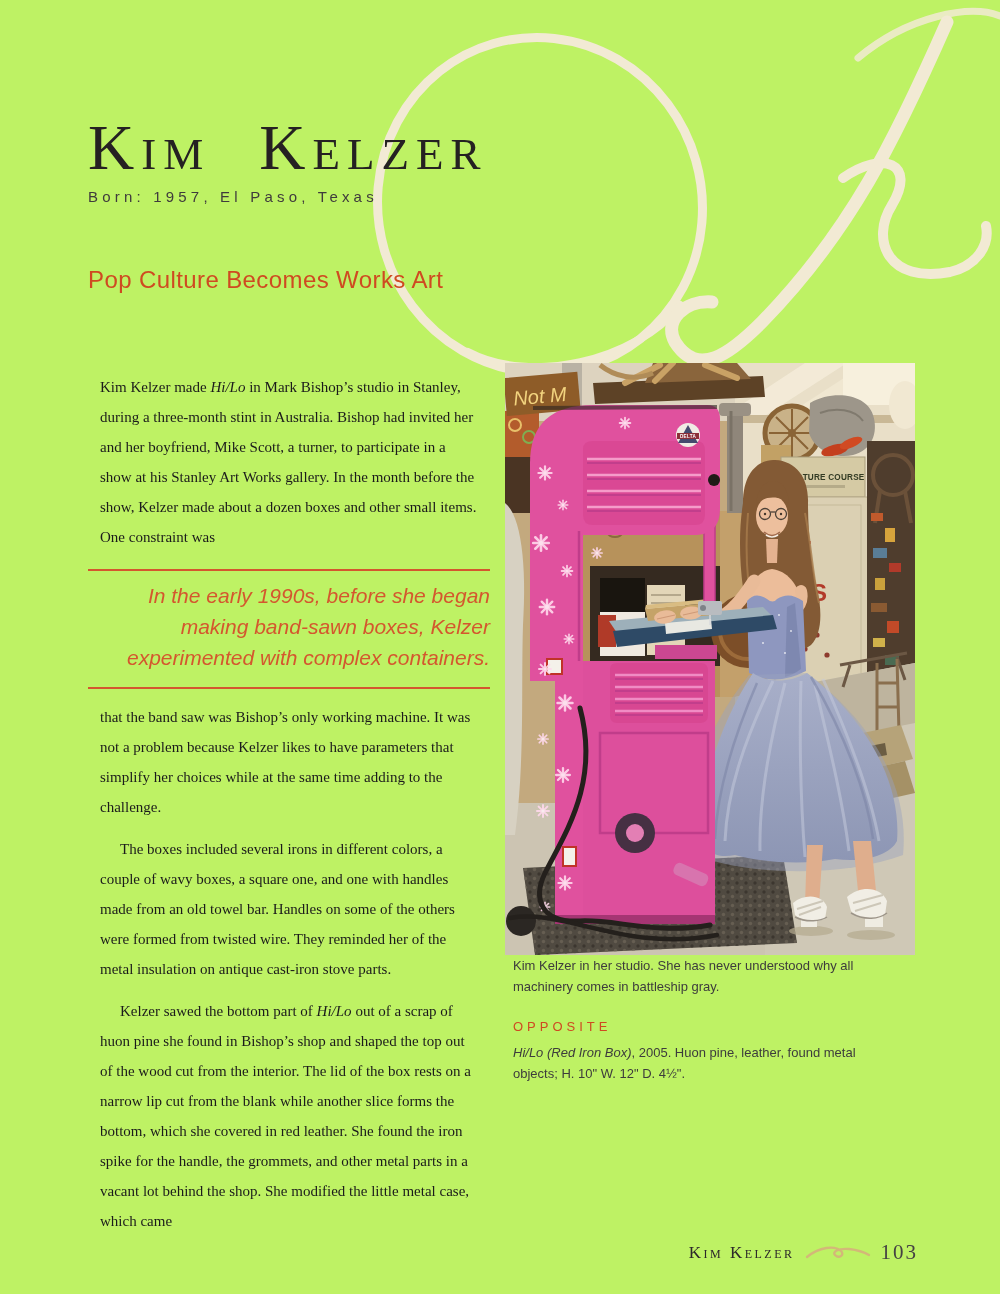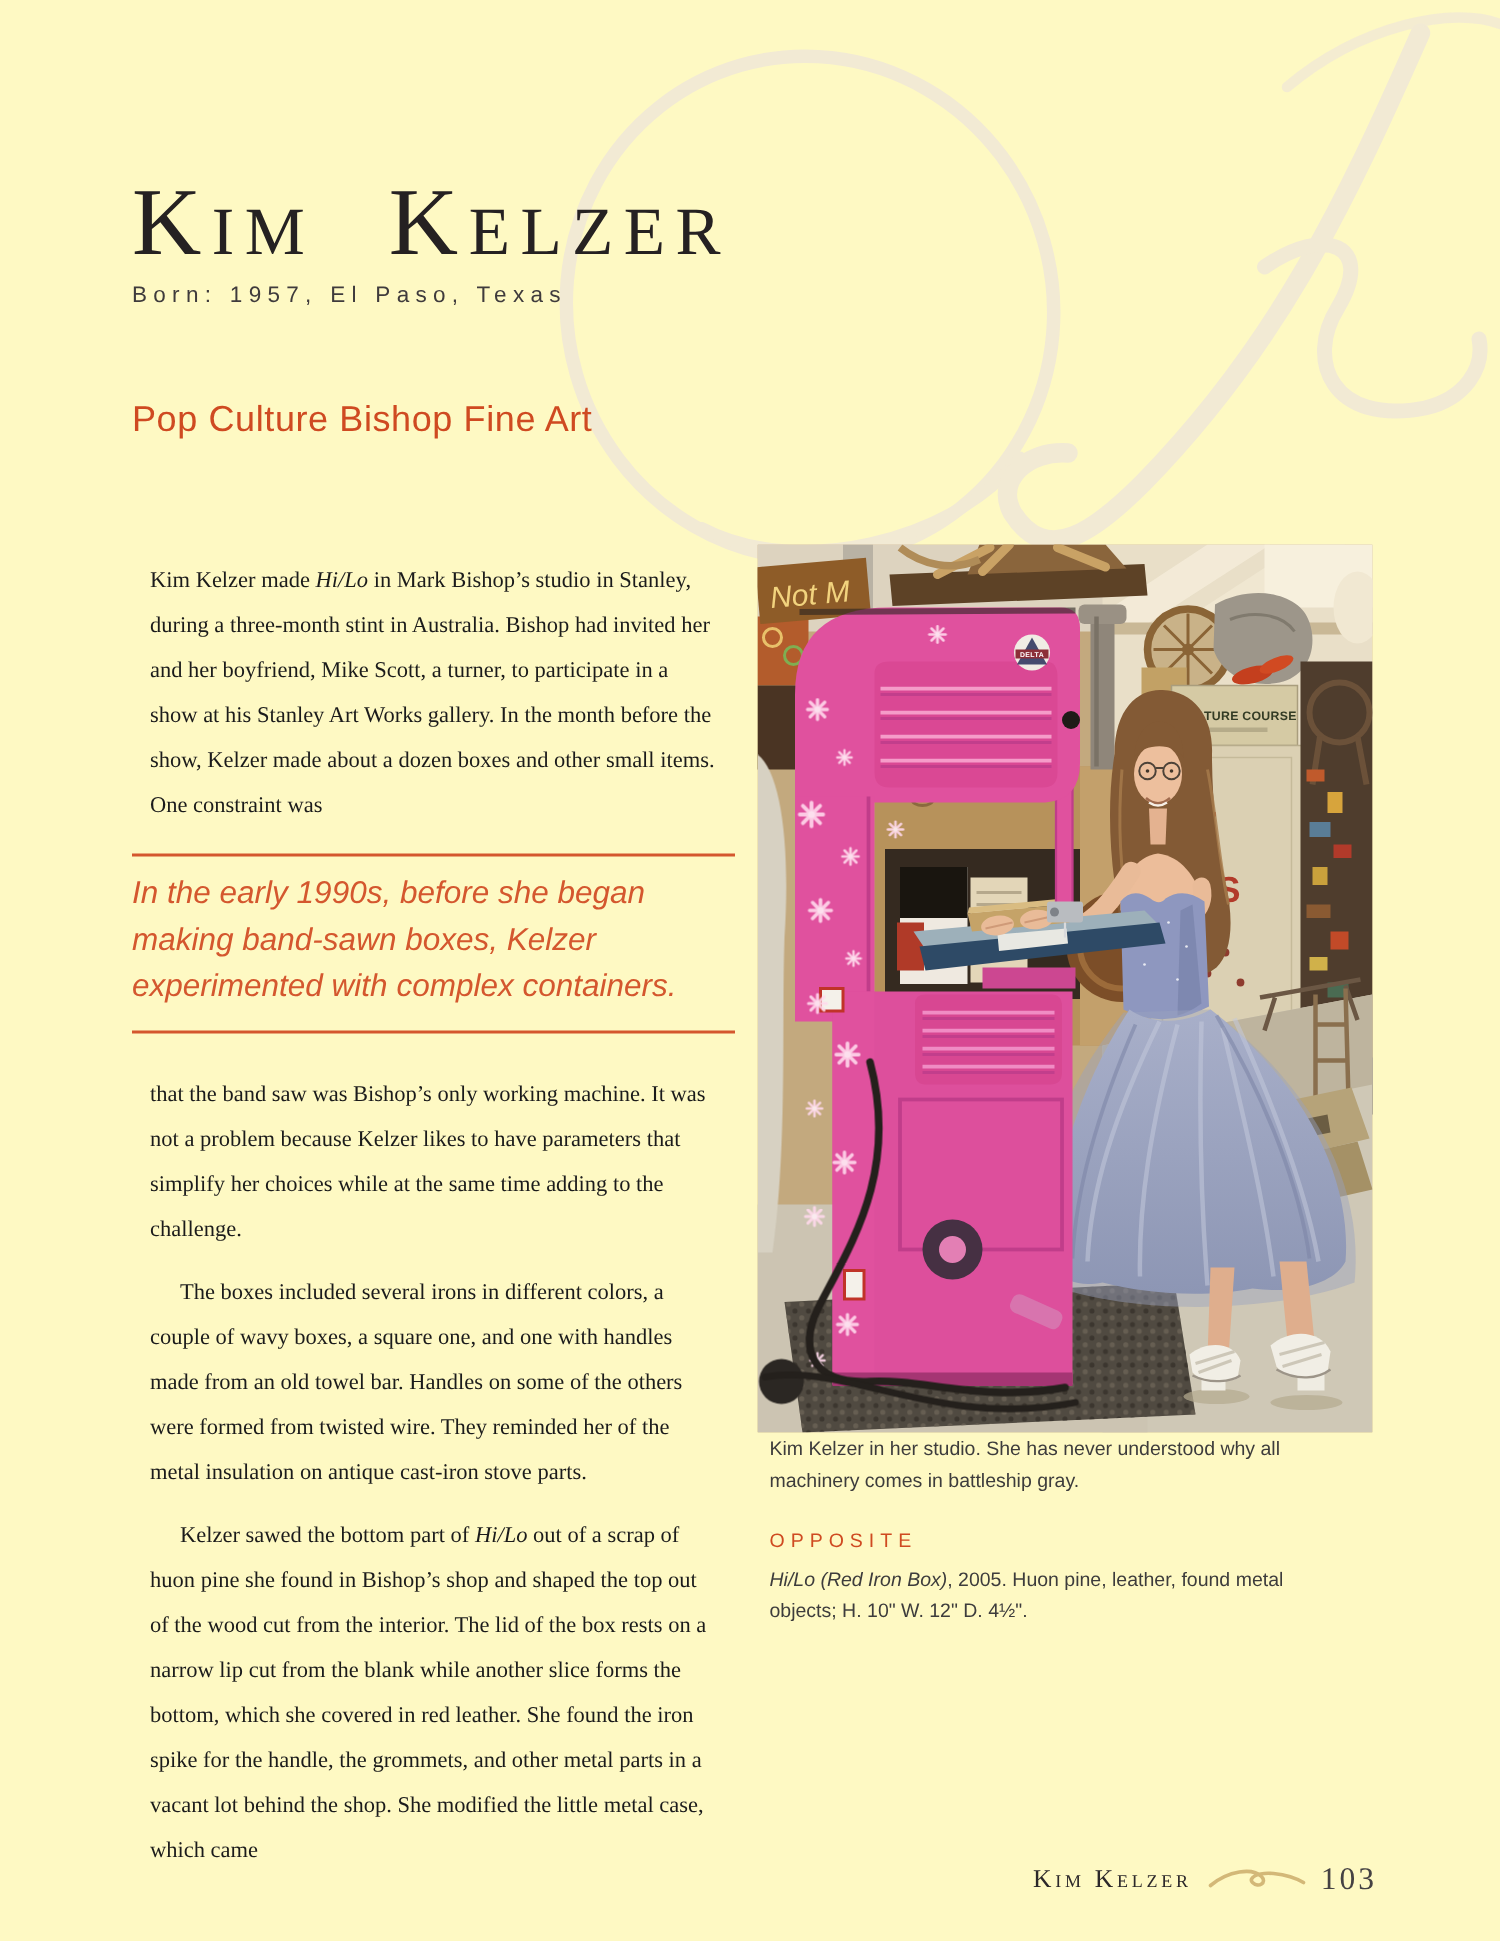--- a/index.html
+++ b/index.html
@@ -1,16 +1,16 @@
 <!DOCTYPE html>
 <html><head>
 <meta charset="utf-8">
 <style>
   html,body{margin:0;padding:0;background:#ffffff;}
-  .page{position:relative;width:1000px;height:1294px;background:#fef9c3;overflow:hidden;
+  .page{position:relative;width:1000px;height:1294px;background:#bef264;overflow:hidden;
         font-family:"Liberation Serif", serif;color:#1b1b1b;}
 
   
   .watermark{position:absolute;left:330px;top:0;width:670px;height:432px;z-index:0;}
 
   
   .header{position:absolute;left:88px;top:116px;z-index:2;}
   .header h1{margin:0;font-family:"Liberation Serif",serif;font-weight:400;
              font-variant:small-caps;font-size:64px;line-height:64px;
              letter-spacing:7px;word-spacing:26px;color:#252122;}
@@ -19,22 +19,22 @@
 
   .section-heading{position:absolute;left:88px;top:266px;z-index:2;margin:0;
          font-family:"Liberation Sans",sans-serif;font-weight:400;font-size:24px;
          letter-spacing:0.4px;color:#cf4a21;}
 
   
   .article{position:absolute;left:88px;top:360px;width:402px;z-index:2;}
   .para{margin:12px;font-size:15px;line-height:30px;color:#1b1b1b;}
   .para em{font-style:italic;}
   .para.indent{text-indent:20px;}
-  .pullquote{margin:17px 0 26px;border-top:2px solid #d4572e;border-bottom:2px solid #d4572e;
-             padding:9px 0 14px;}
+  .pullquote{margin:17px 0 13px;border-top:2px solid #d4572e;border-bottom:2px solid #d4572e;
+             padding:9px 0 14px;text-align:right;}
   .pq-text{margin:0;font-family:"Liberation Sans",sans-serif;font-style:italic;
            font-size:21px;line-height:31px;color:#d4572e;}
 
   
   .photo{position:absolute;left:505px;top:363px;width:410px;height:592px;margin:0;z-index:3;}
   .photo svg{display:block;}
 
   
   .captions{position:absolute;left:513px;top:932px;width:390px;z-index:2;
             font-family:"Liberation Sans",sans-serif;}
@@ -60,21 +60,21 @@
     <path d="M617 22 C565 140 520 232 432 322 C400 354 368 378 345 342 C333 320 355 300 382 302" stroke="#f2ead4" stroke-width="13" stroke-linecap="round"></path>
     <path d="M513 178 C553 150 587 163 562 205 C540 240 558 284 620 272 C646 266 660 246 656 226" stroke="#f2ead4" stroke-width="10" stroke-linecap="round"></path>
     <path d="M528 58 C578 16 640 4 670 16" stroke="#f2ead4" stroke-width="7" stroke-linecap="round" opacity="0.85"></path>
   </svg>
 
   <header class="header">
     <h1>Kim Kelzer</h1>
     <div class="birth">Born: 1957, El Paso, Texas</div>
   </header>
 
-  <h2 class="section-heading">Pop Culture Bishop Fine Art</h2>
+  <h2 class="section-heading">Pop Culture Becomes Works Art</h2>
 
   <div class="article">
     <p class="para"><span>Kim Kelzer made </span><em>Hi/Lo</em><span> in Mark Bishop’s studio in Stanley, during a three-month stint in Australia. Bishop had invited her and her boyfriend, Mike Scott, a turner, to participate in a show at his Stanley Art Works gallery. In the month before the show, Kelzer made about a dozen boxes and other small items. One constraint was</span></p>
 
     <div class="pullquote">
       <p class="pq-text">In the early 1990s, before she began making band-sawn boxes, Kelzer experimented with complex containers.</p>
     </div>
 
     <p class="para"><span>that the band saw was Bishop’s only working machine. It was not a problem because Kelzer likes to have parameters that simplify her choices while at the same time adding to the challenge.</span></p>
     <p class="para indent"><span>The boxes included several irons in different colors, a couple of wavy boxes, a square one, and one with handles made from an old towel bar. Handles on some of the others were formed from twisted wire. They reminded her of the metal insulation on antique cast-iron stove parts.</span></p>

